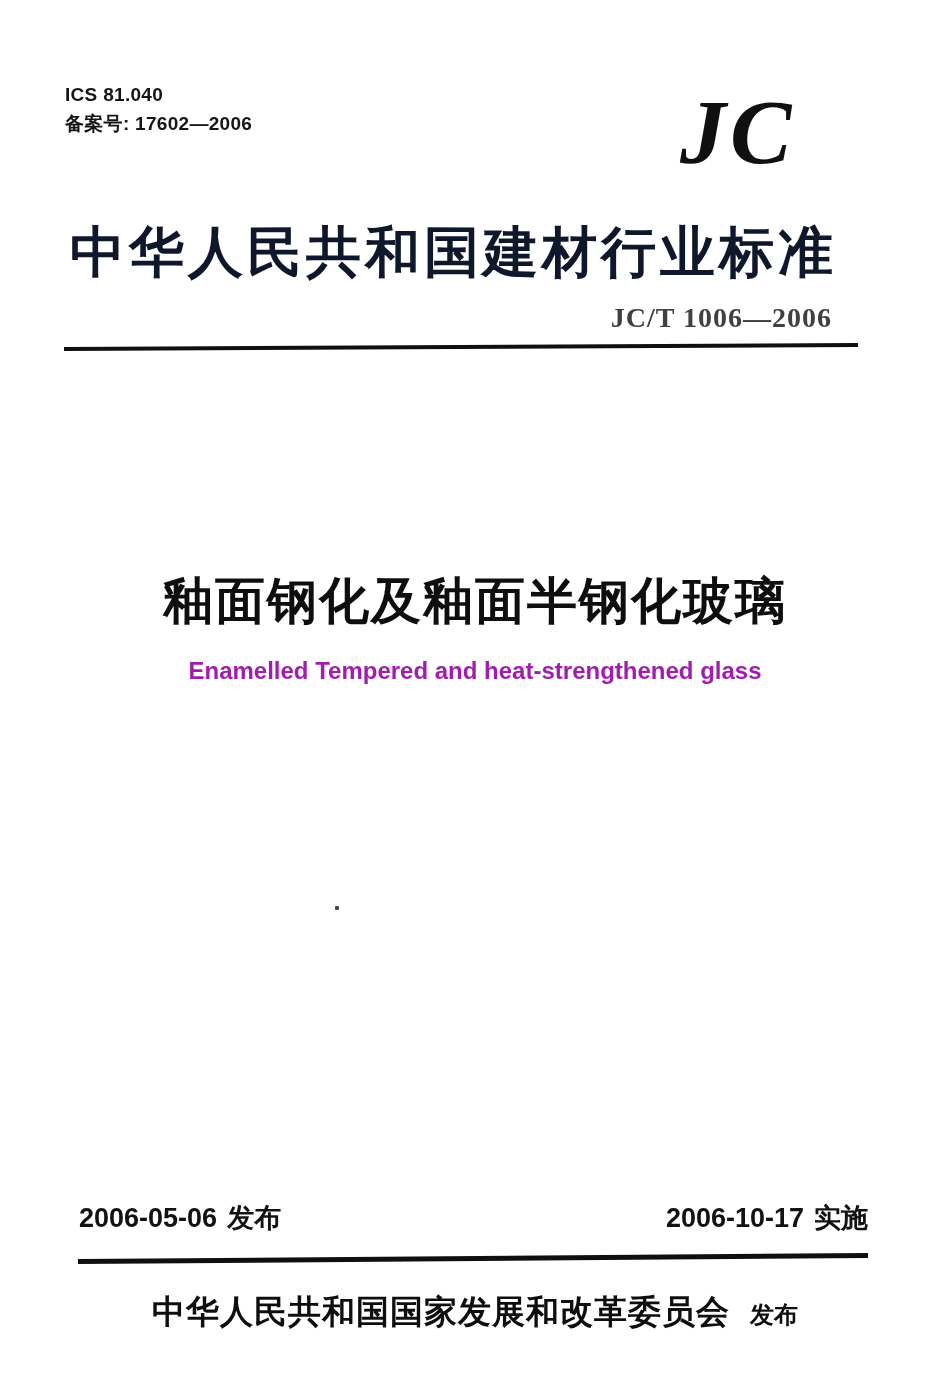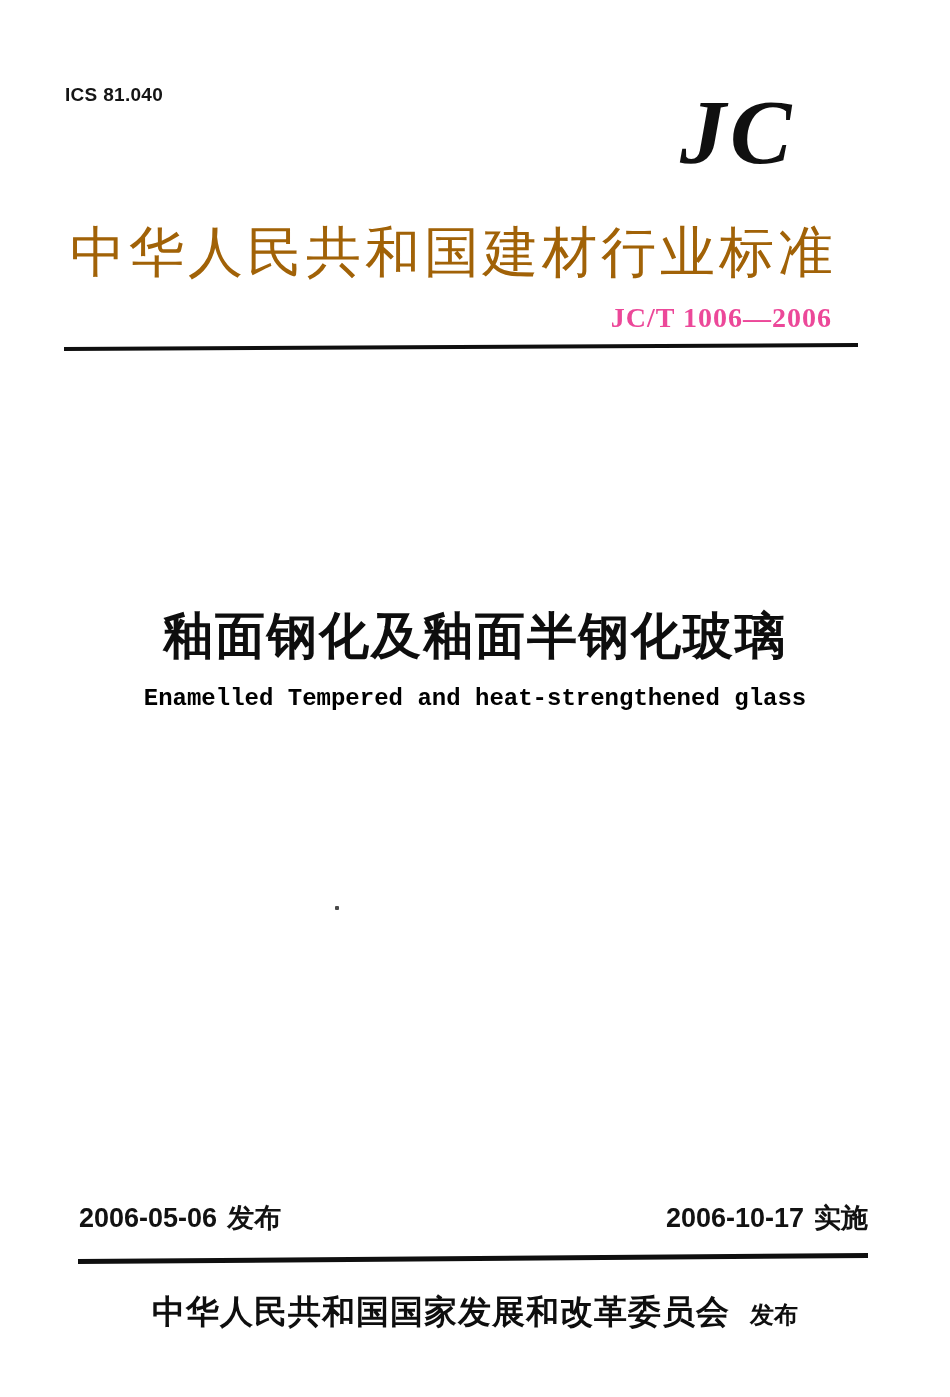--- a/index.html
+++ b/index.html
@@ -41,36 +41,36 @@
     font-style: italic;
   }
 
   
   .masthead-title {
     position: absolute;
     left: 70px;
     top: 216px;
     width: 810px;
     font-family: "Liberation Serif", "DejaVu Serif", serif;
-    font-weight: normal;
+    font-weight: bold;
     font-size: 55px;
     letter-spacing: 4px;
     white-space: nowrap;
-    color: #a16207;
+    color: #0f172a;
   }
 
   .std-no {
     position: absolute;
     right: 118px;
     top: 302px;
     font-family: "Liberation Serif", "DejaVu Serif", serif;
     font-weight: bold;
     font-size: 28px;
     letter-spacing: 1px;
-    color: #ec4899;
+    color: #404040;
   }
 
   .rule { background: #0f0f0f; position: absolute; }
   .rule-top {
     left: 64px; top: 345px;
     width: 794px; height: 4px;
     transform: rotate(-0.3deg);
   }
   .rule-bottom {
     left: 78px; top: 1256px;
@@ -82,32 +82,30 @@
   .subject-cn {
     position: absolute;
     left: 0; top: 568px;
     width: 100%;
     text-align: center;
     font-family: "Liberation Sans", "DejaVu Sans", sans-serif;
     font-weight: 600;
     font-size: 50px;
     letter-spacing: 2px;
     color: #0e0e0e;
-    margin-top: 35px;
   }
   .subject-en {
     position: absolute;
     left: 0; top: 657px;
     width: 100%;
     text-align: center;
-    font-family: Liberation Mono, monospace;
+    font-family: Liberation Sans, sans-serif;
     font-weight: bold;
     font-size: 24px;
-    color: #000000;
-    margin-top: 28px;
+    color: #a21caf;
   }
 
   
   .speck {
     position: absolute;
     left: 335px; top: 906px;
     width: 4px; height: 4px;
     background: #4a4a4a;
     border-radius: 1px;
   }
@@ -141,20 +139,21 @@
   .publisher-name { font-size: 33px; letter-spacing: 1px; }
   .publisher-action { font-size: 24px; }
 </style>
 </head>
 <body>
 
 <div class="page">
 
   <div class="meta">
     <div>ICS 81.040</div>
+    <div>备案号: 17602—2006</div>
   </div>
 
   <div class="logo">JC</div>
 
   <div class="masthead-title">中华人民共和国建材行业标准</div>
 
   <div class="std-no">JC/T 1006—2006</div>
 
   <div class="rule rule-top"></div>
 

